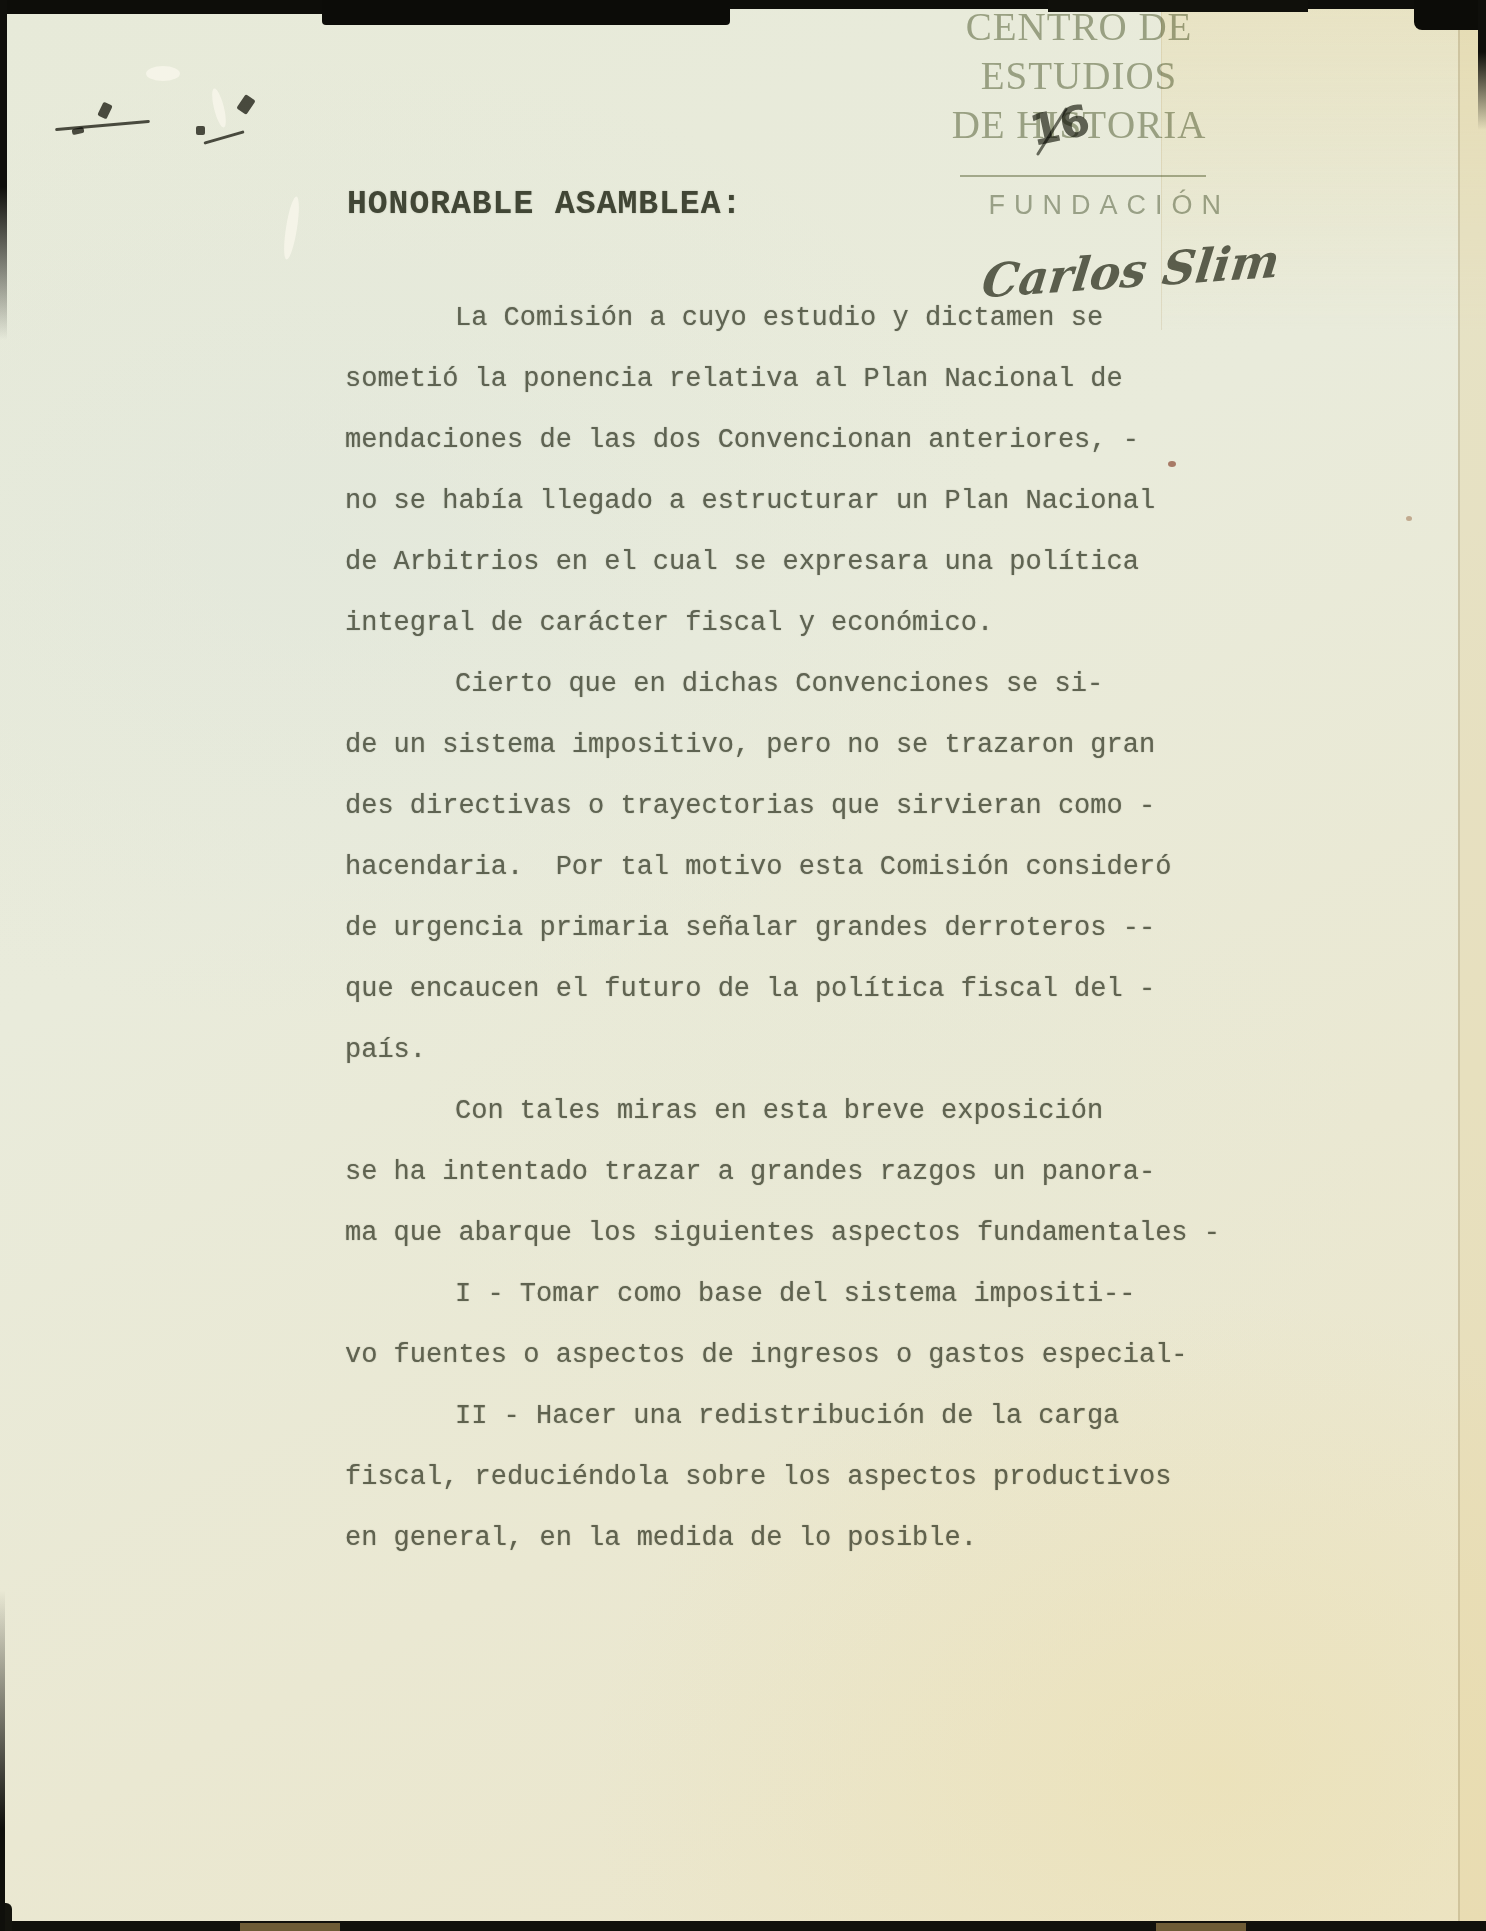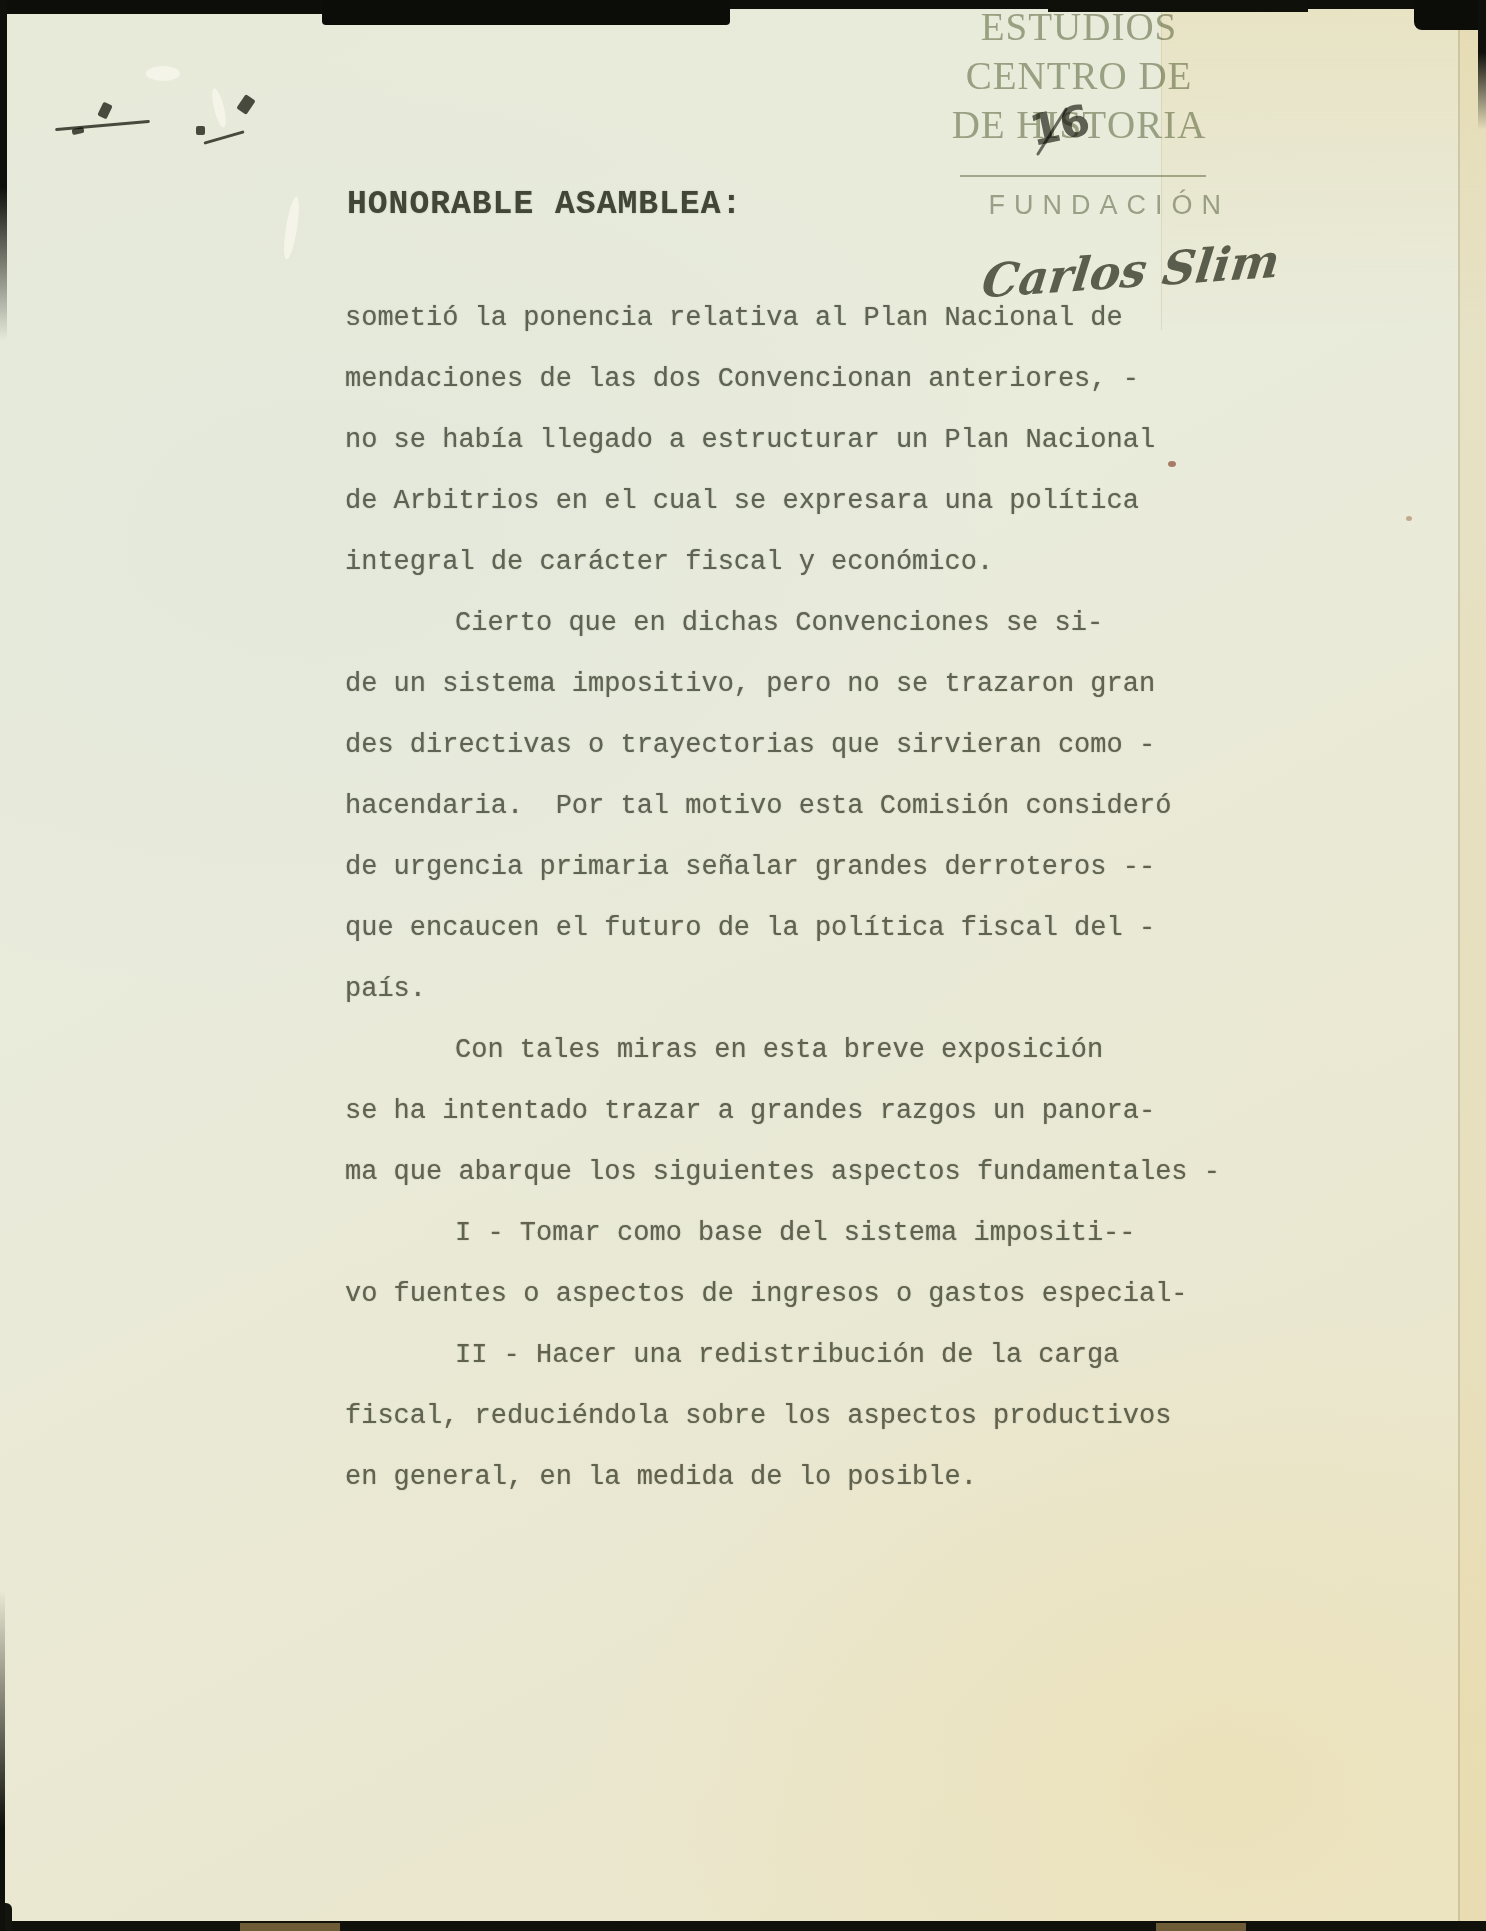--- a/index.html
+++ b/index.html
@@ -78,33 +78,34 @@
   <div class="abs mark" style="left:203px;top:136px;width:42px;height:3px;transform:rotate(-16deg);"></div>
   <div class="abs mark" style="left:240px;top:96px;width:12px;height:17px;transform:rotate(34deg);"></div>
   <div class="abs mark" style="left:196px;top:126px;width:9px;height:9px;"></div>
   <div class="abs tear" style="left:286px;top:196px;width:11px;height:64px;transform:rotate(9deg);"></div>
   <div class="abs tear" style="left:146px;top:66px;width:34px;height:15px;"></div>
   <div class="abs tear" style="left:214px;top:88px;width:10px;height:40px;transform:rotate(-14deg);"></div>
   <div class="abs speck" style="left:1168px;top:461px;width:8px;height:6px;background:#8a4a35;opacity:.7;"></div>
   <div class="abs speck" style="left:1406px;top:516px;width:6px;height:5px;background:#9a6a45;opacity:.5;"></div>
 
   <div class="abs wm">
+    <div>CENTRO DE</div>
     <div>ESTUDIOS</div>
-    <div>CENTRO DE</div>
     <div>DE HISTORIA</div>
     <div class="wm-rule"></div>
     <div class="wm-fund">FUNDACIÓN</div>
   </div>
   <div class="abs wm-sig">Carlos Slim</div>
 
   <div class="abs pgnum">16</div>
   <div class="abs pgnum-slash"></div>
 
   <div class="abs typed heading">HONORABLE ASAMBLEA:</div>
   <div class="abs typed body-block">
+      <div class="tline indent">La Comisión a cuyo estudio y dictamen se</div>
       <div class="tline">sometió la ponencia relativa al Plan Nacional de</div>
       <div class="tline">mendaciones de las dos Convencionan anteriores, -</div>
       <div class="tline">no se había llegado a estructurar un Plan Nacional</div>
       <div class="tline">de Arbitrios en el cual se expresara una política</div>
       <div class="tline">integral de carácter fiscal y económico.</div>
       <div class="tline indent">Cierto que en dichas Convenciones se si-</div>
       <div class="tline">de un sistema impositivo, pero no se trazaron gran</div>
       <div class="tline">des directivas o trayectorias que sirvieran como -</div>
       <div class="tline">hacendaria.  Por tal motivo esta Comisión consideró</div>
       <div class="tline">de urgencia primaria señalar grandes derroteros --</div>

